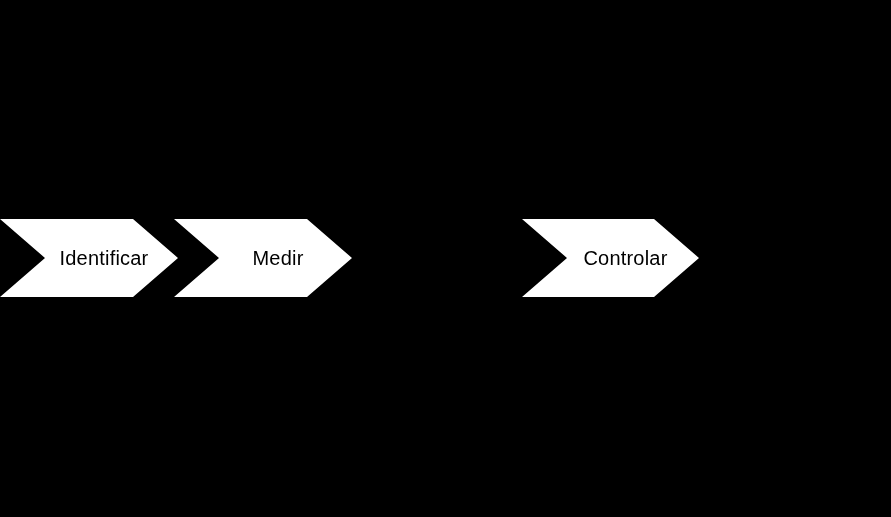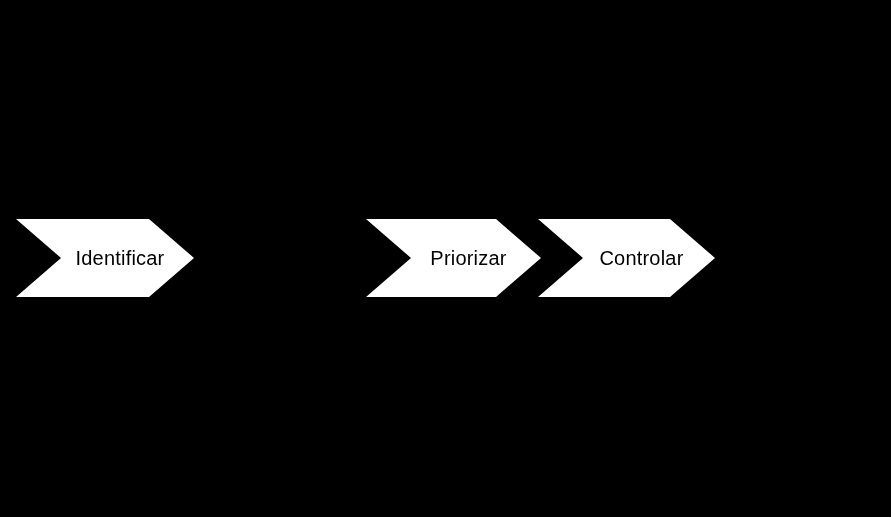--- a/index.html
+++ b/index.html
@@ -20,21 +20,20 @@
     overflow: hidden;
     font-family: "Liberation Sans", sans-serif;
   }
   .flow {
     position: absolute;
     inset: 0;
   }
   .chevron {
     position: absolute;
     background: var(--shape);
-    margin-left: 16px;
   }
   .chevron-label {
     position: absolute;
     top: 0;
     bottom: 0;
     left: 36px;
     right: 6px;
     display: flex;
     align-items: center;
     justify-content: center;
@@ -46,20 +45,20 @@
   }
 </style>
 </head>
 <body>
 
 <div class="canvas">
   <div class="flow">
       <div class="chevron" style="left: 0px; top: 219px; width: 178px; height: 78px; clip-path: polygon(0px 0px, calc(100% - 45px) 0px, 100% 50%, calc(100% - 45px) 100%, 0px 100%, 45px 50%);">
         <span class="chevron-label">Identificar</span>
       </div>
-      <div class="chevron" style="left: 350px; top: 219px; width: 175px; height: 78px; clip-path: polygon(0px 0px, calc(100% - 45px) 0px, 100% 50%, calc(100% - 45px) 100%, 0px 100%, 45px 50%);">
-        <span class="chevron-label">Priorizar</span>
+      <div class="chevron" style="left: 174px; top: 219px; width: 178px; height: 78px; clip-path: polygon(0px 0px, calc(100% - 45px) 0px, 100% 50%, calc(100% - 45px) 100%, 0px 100%, 45px 50%);">
+        <span class="chevron-label">Medir</span>
       </div>
       <div class="chevron" style="left: 522px; top: 219px; width: 177px; height: 78px; clip-path: polygon(0px 0px, calc(100% - 45px) 0px, 100% 50%, calc(100% - 45px) 100%, 0px 100%, 45px 50%);">
         <span class="chevron-label">Controlar</span>
       </div>
     </div>
 </div>
 
 </body></html>

